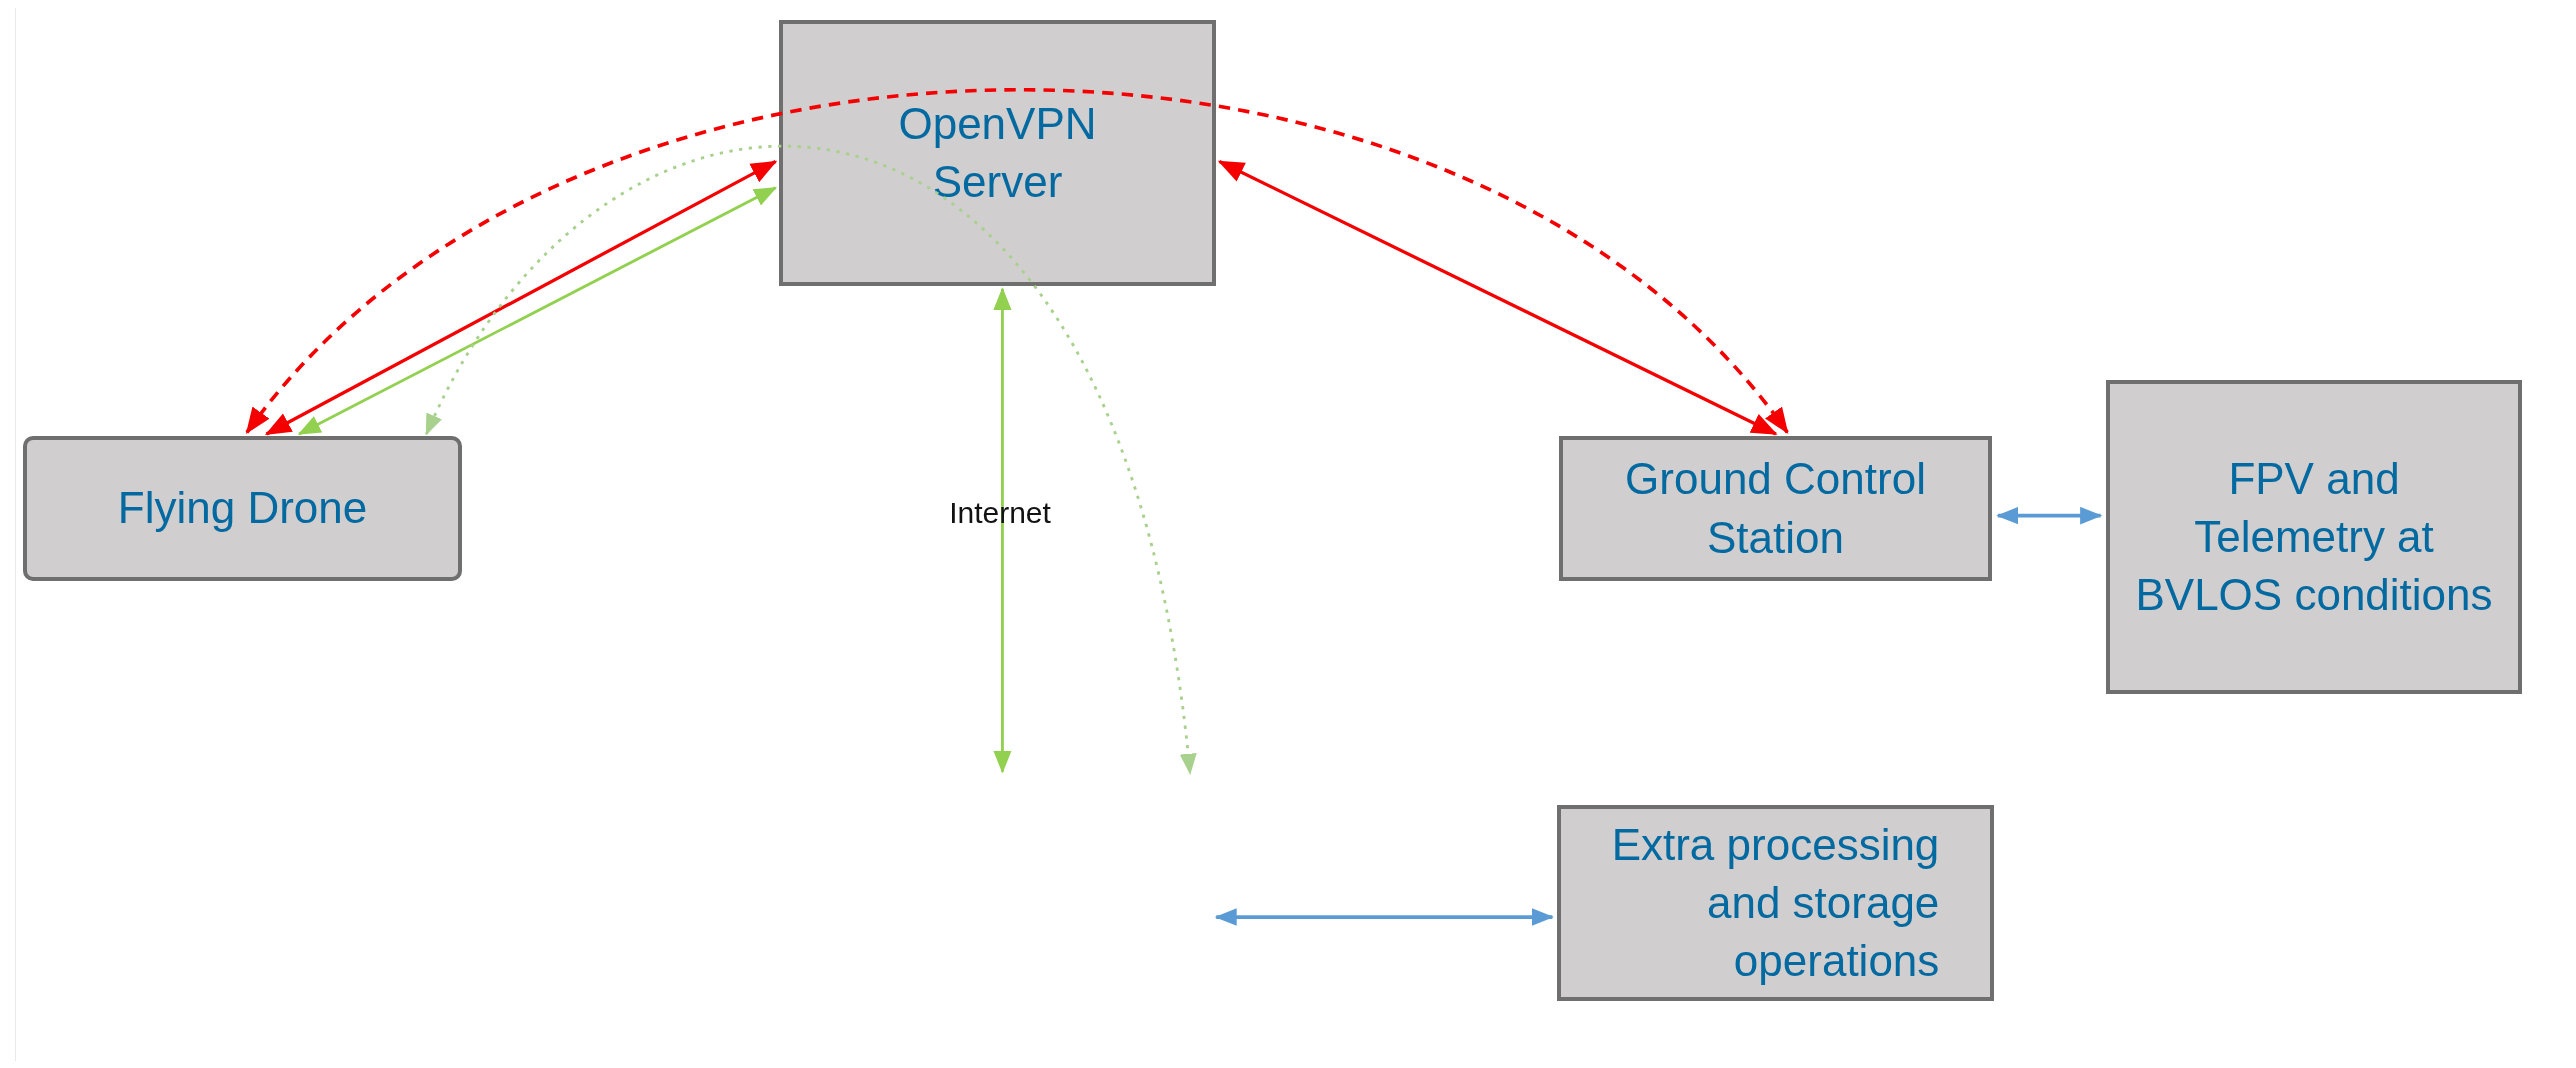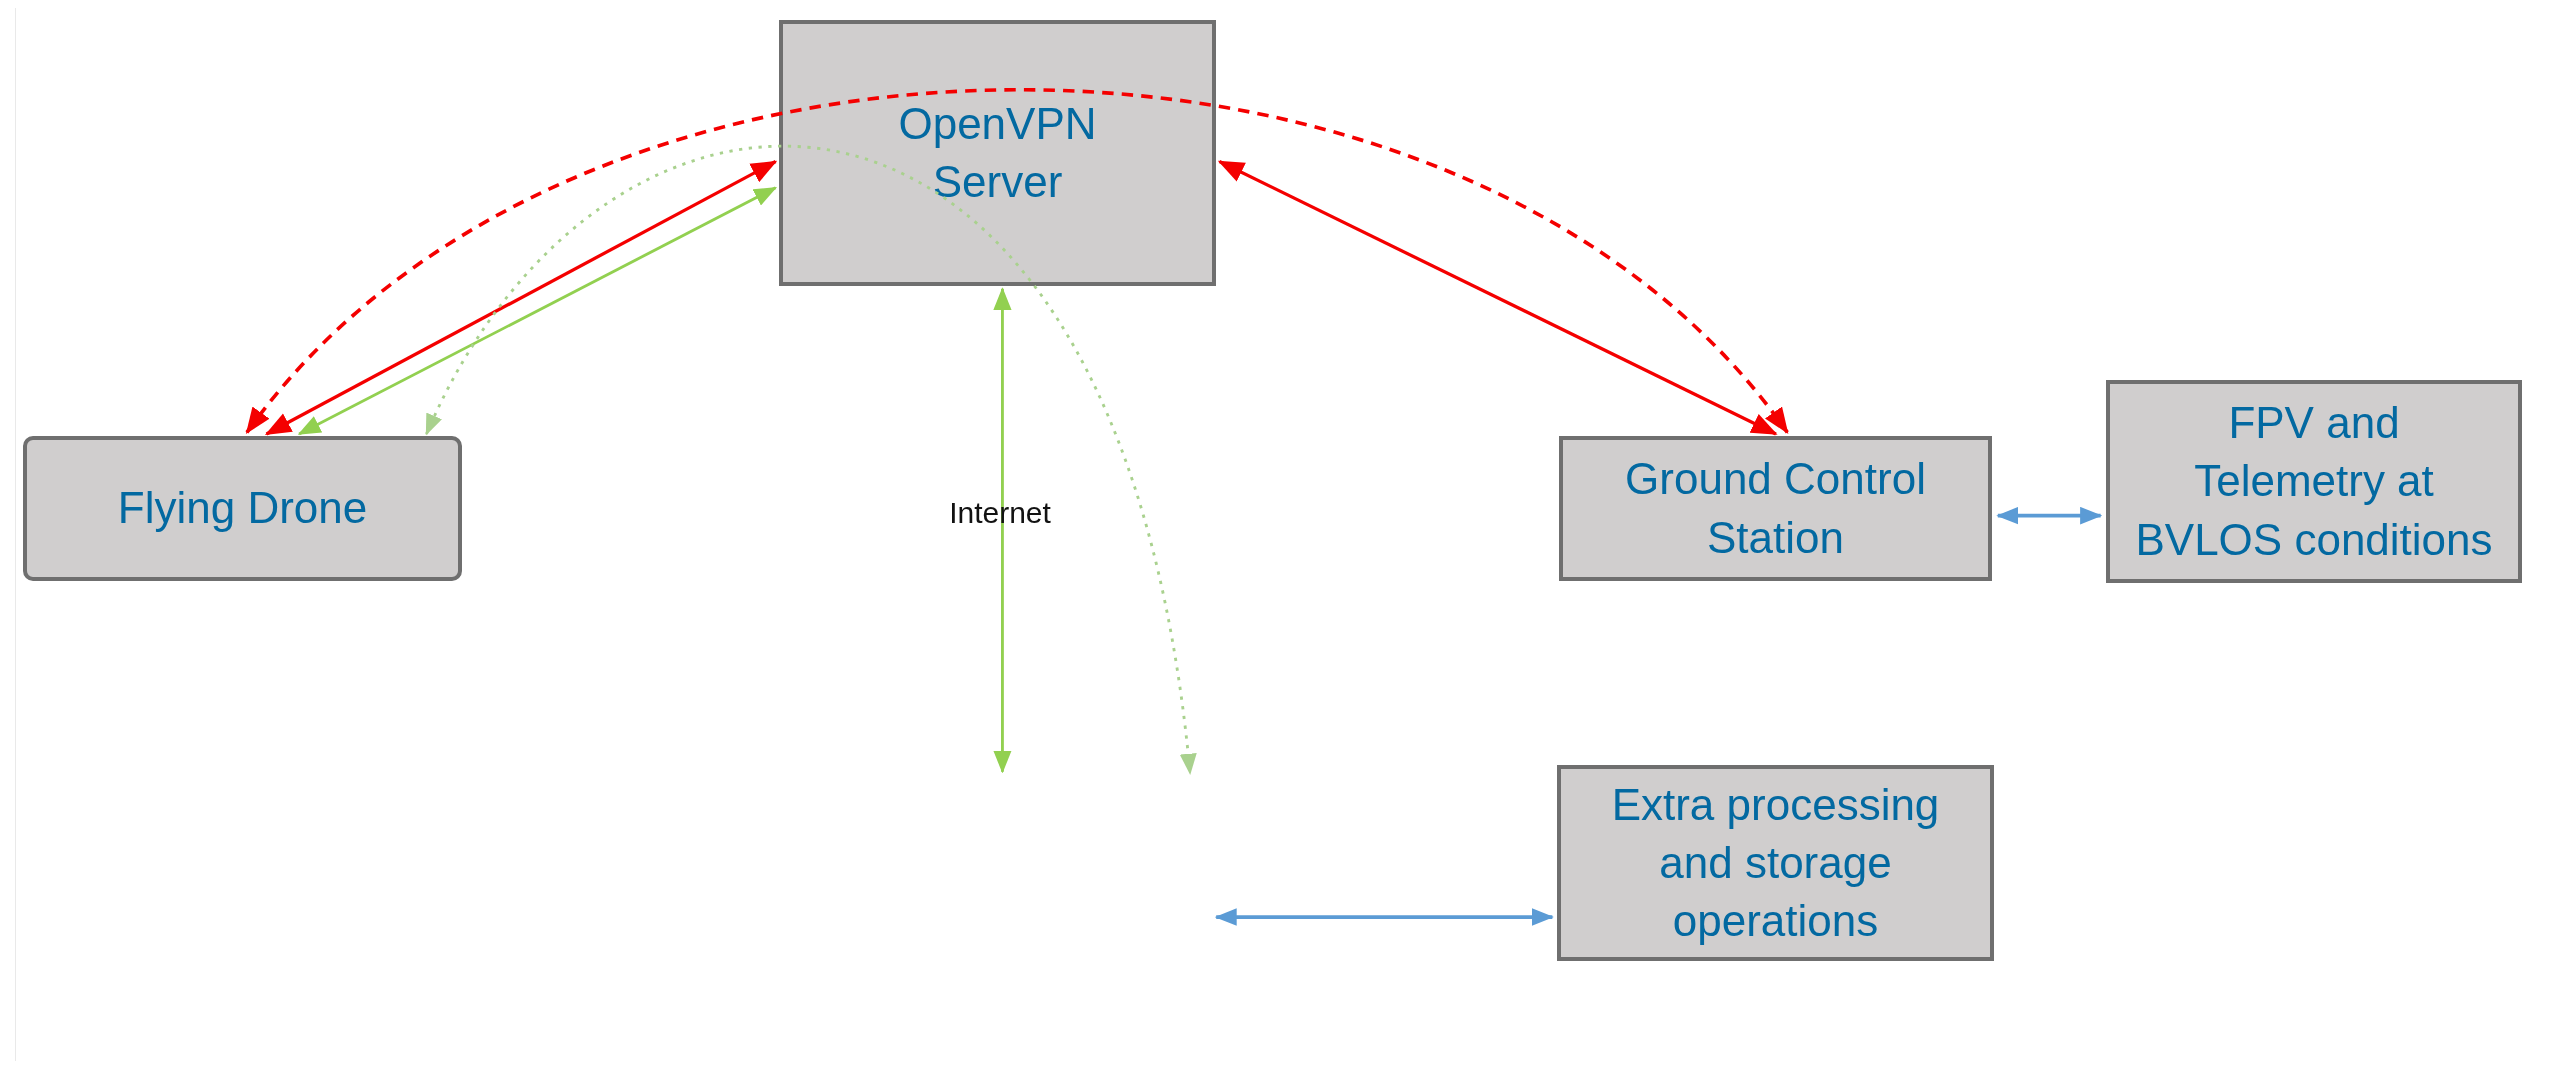--- a/index.html
+++ b/index.html
@@ -26,23 +26,23 @@
     text-align: center;
     color: #0369a1;
     font-size: 44px;
     line-height: 1.32;
     white-space: pre-line;
     z-index: 1;
   }
   .node-openvpn { left: 779px;  top: 19.6px;  width: 437px; height: 266px; }
   .node-drone   { left: 23px;   top: 436px; width: 439px; height: 145px; border-radius: 10px; }
   .node-gcs     { left: 1559px; top: 436px; width: 433px; height: 145px; }
-  .node-fpv     { left: 2106px; top: 380px; width: 416px; height: 203px; }
+  .node-fpv     { left: 2106px; top: 380px; width: 416px; height: 314px; }
   .node-data    { left: 779px;  top: 775px; width: 433px; height: 276px; }
-  .node-extra   { left: 1557px; top: 765px; width: 437px; height: 196px; }
+  .node-extra   { left: 1557px; top: 805px; width: 437px; height: 196px; text-align: right; }
 
   .edge-label-internet {
     position: absolute;
     left: 837px;
     top: 496px;
     width: 326px;
     text-align: center;
     font-size: 30px;
     color: #121212;
     z-index: 3;

